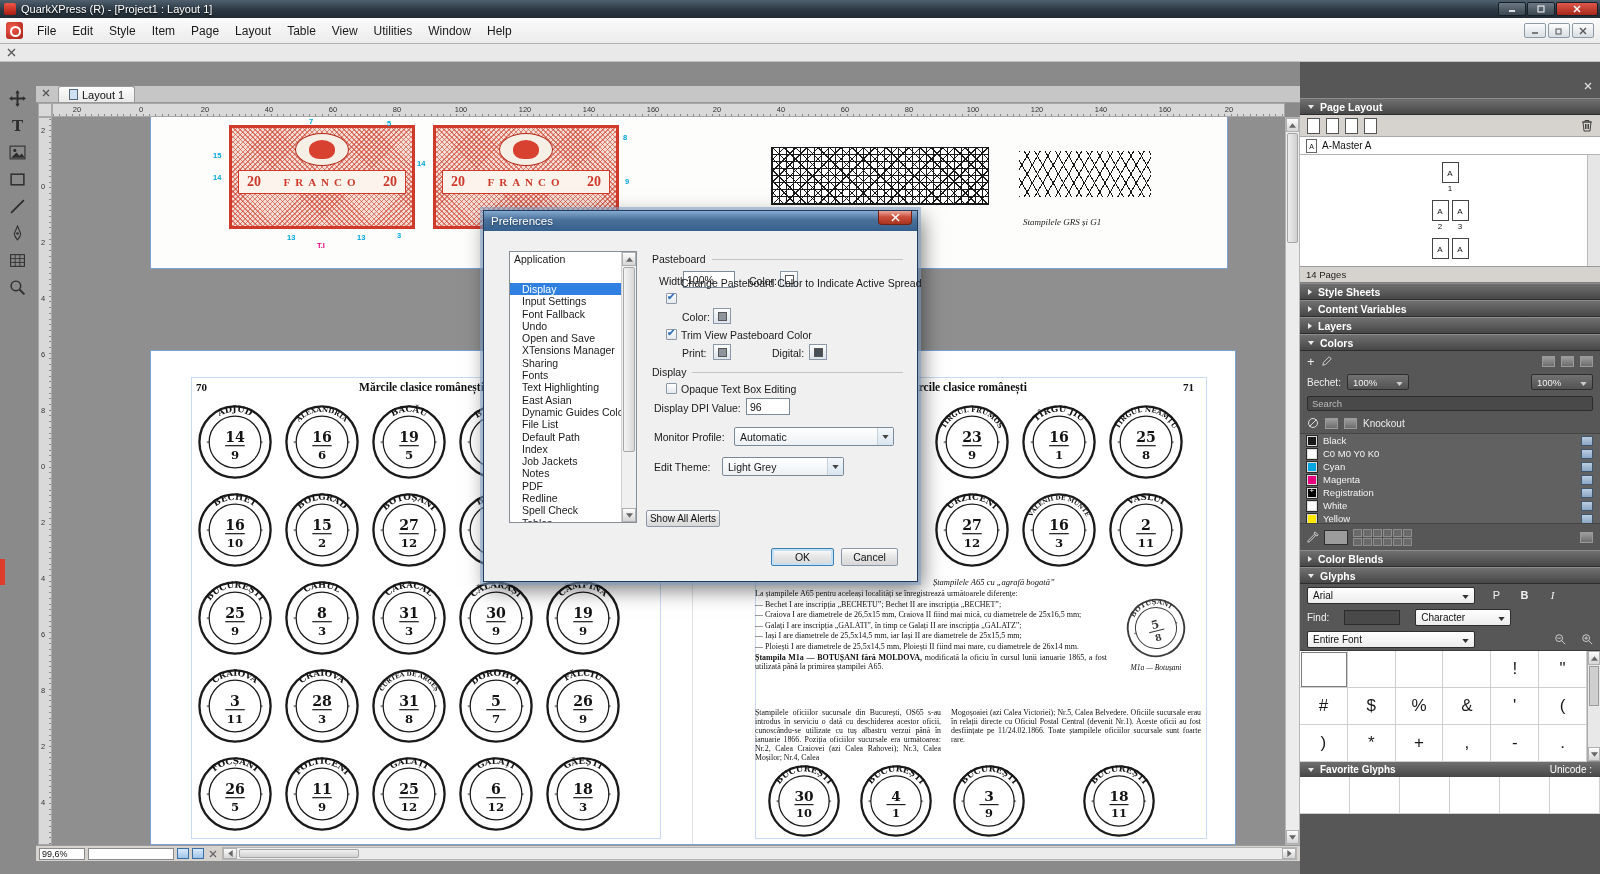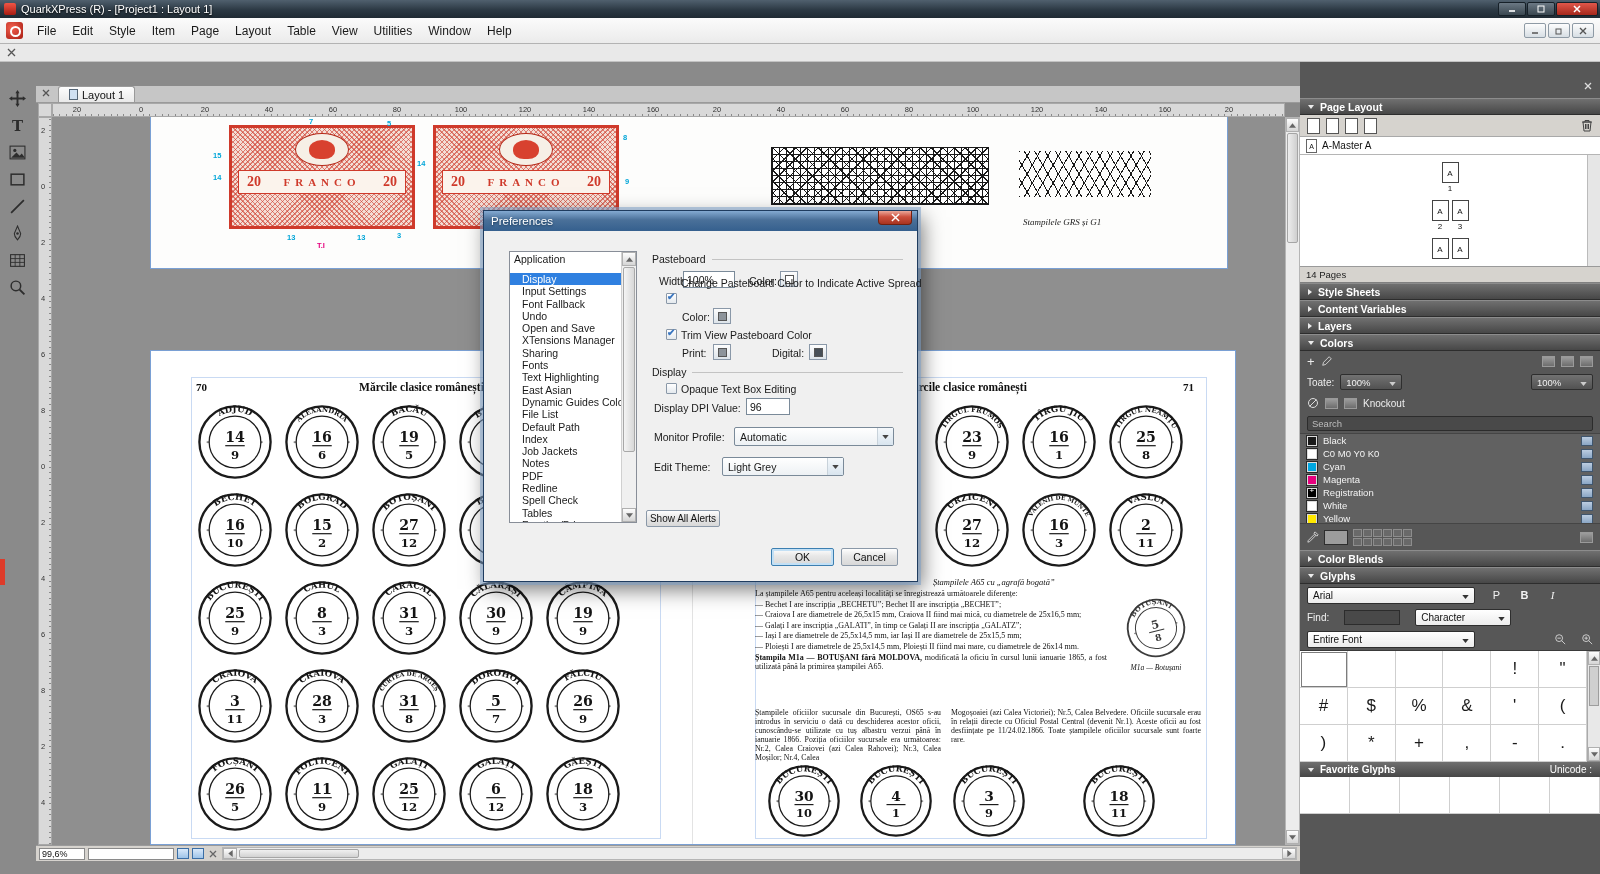--- a/index.html
+++ b/index.html
@@ -98,21 +98,21 @@
 .hthumb{position:absolute;left:2px;top:1px;width:120px;height:9px;background:linear-gradient(#f0f0f0,#d2d2d2);border:1px solid #a5a5a5;border-radius:2px}
 .edge-marker{position:absolute;left:0;top:497px;width:5px;height:26px;background:#de3b2a}
 
 
 .dialog{position:absolute;left:483px;top:210px;width:435px;height:372px;background:#f0f0f0;border:1px solid #1f3c5f;box-shadow:0 0 0 3px rgba(125,160,200,.55),4px 7px 20px rgba(0,0,0,.55);font-size:10.5px;color:#1a1a1a}
 .dlg-title{height:20px;background:linear-gradient(#84aad2,#4a7099 45%,#35608e);display:flex;align-items:center;color:#fff;font-size:11.5px;padding-left:7px;text-shadow:0 1px 2px #1c3a59}
 .dlg-close{position:absolute;right:5px;top:0;width:34px;height:14px;background:linear-gradient(#eba89a,#cc4f3d 45%,#a83420);border:1px solid #72200f;border-top:none;border-radius:0 0 4px 4px;display:flex;align-items:center;justify-content:center}
 .dlg-body{position:absolute;left:0;right:0;top:20px;bottom:0}
 .nav{position:absolute;left:25px;top:20px;width:128px;height:272px;background:#fff;border:1px solid #888e98;display:flex}
 .nav-inner{flex:1;overflow:hidden;padding-top:1px}
-.nav-h{font-size:10.5px;height:20px;line-height:12.3px;padding-left:4px;white-space:nowrap}
+.nav-h{font-size:10.5px;height:30px;line-height:12.3px;padding-left:4px;white-space:nowrap}
 .nav-i{font-size:10.5px;height:12.3px;line-height:12.3px;padding-left:12px;white-space:nowrap}
 .nav-i.sel{background:#2f80e0;color:#fff}
 .nav-scroll{width:15px;background:#f0f0f0;border-left:1px solid #d0d0d0;display:flex;flex-direction:column}
 .nav-thumb{margin:1px;height:185px;background:linear-gradient(90deg,#f4f4f4,#d8d8d8);border:1px solid #a8a8a8;border-radius:2px}
 .grp{position:absolute;right:14px;display:flex;align-items:center;gap:6px}
 .grp .line{flex:1;height:1px;background:#c3c3c3}
 .lbl{position:absolute;white-space:nowrap}
 .txt{position:absolute;height:17px;border:1px solid #7a8a99;background:#fff;font-size:10.5px;padding:0 3px;font-family:inherit;color:#111}
 .swbtn{position:absolute;width:18px;height:16px;border:1px solid #8a98a8;background:linear-gradient(#fdfdfd,#dde4ea);display:flex;align-items:center;justify-content:center}
 .swbtn i{display:block;width:9px;height:9px;border:1px solid #555}
@@ -979,48 +979,48 @@
               <svg width="12" height="12" viewBox="0 0 14 14">
                 <path d="M2 12l1-3.5L9.5 2 12 4.5 5.5 11z" fill="none" stroke="#e0e0e0"></path>
               </svg>
             </span>
           <span class="push"></span>
           <span class="sqicon"></span>
           <span class="sqicon"></span>
           <span class="sqicon"></span>
         </div>
         <div class="c-row shade">
-          <span>Toate:</span>
+          <span>Bechet:</span>
           <div class="ddd">
               <span>100%</span>
               <span class="dar"><svg width="7" height="4" viewBox="0 0 8 5">
                   <path d="M4 5 0 0h8z" fill="#ccc"></path>
                 </svg></span>
             </div>
           <span class="push"></span>
           <div class="ddd">
               <span>100%</span>
               <span class="dar"><svg width="7" height="4" viewBox="0 0 8 5">
                   <path d="M4 5 0 0h8z" fill="#ccc"></path>
                 </svg></span>
             </div>
+        </div>
+        <div class="c-row search">
+          <input placeholder="Search" style="">
         </div>
         <div class="c-row knock">
           <span class="ci">
               <svg width="12" height="12" viewBox="0 0 12 12">
                 <circle cx="6" cy="6" r="4.5" fill="none" stroke="#ddd"></circle>
                 <path d="M2.5 9.5 9.5 2.5" stroke="#ddd"></path>
               </svg>
             </span>
           <span class="sqicon"></span>
           <span class="sqicon"></span>
           <span>Knockout</span>
-        </div>
-        <div class="c-row search">
-          <input placeholder="Search" style="">
         </div>
         <div class="c-list">
             <div class="crow">
               <span class="csw" style="background: rgb(26, 26, 26);"></span>
               <span class="cname">Black</span>
               <span class="cicon"></span>
             </div>
             <div class="crow">
               <span class="csw" style="background: rgb(255, 255, 255);"></span>
               <span class="cname">C0 M0 Y0 K0</span>

